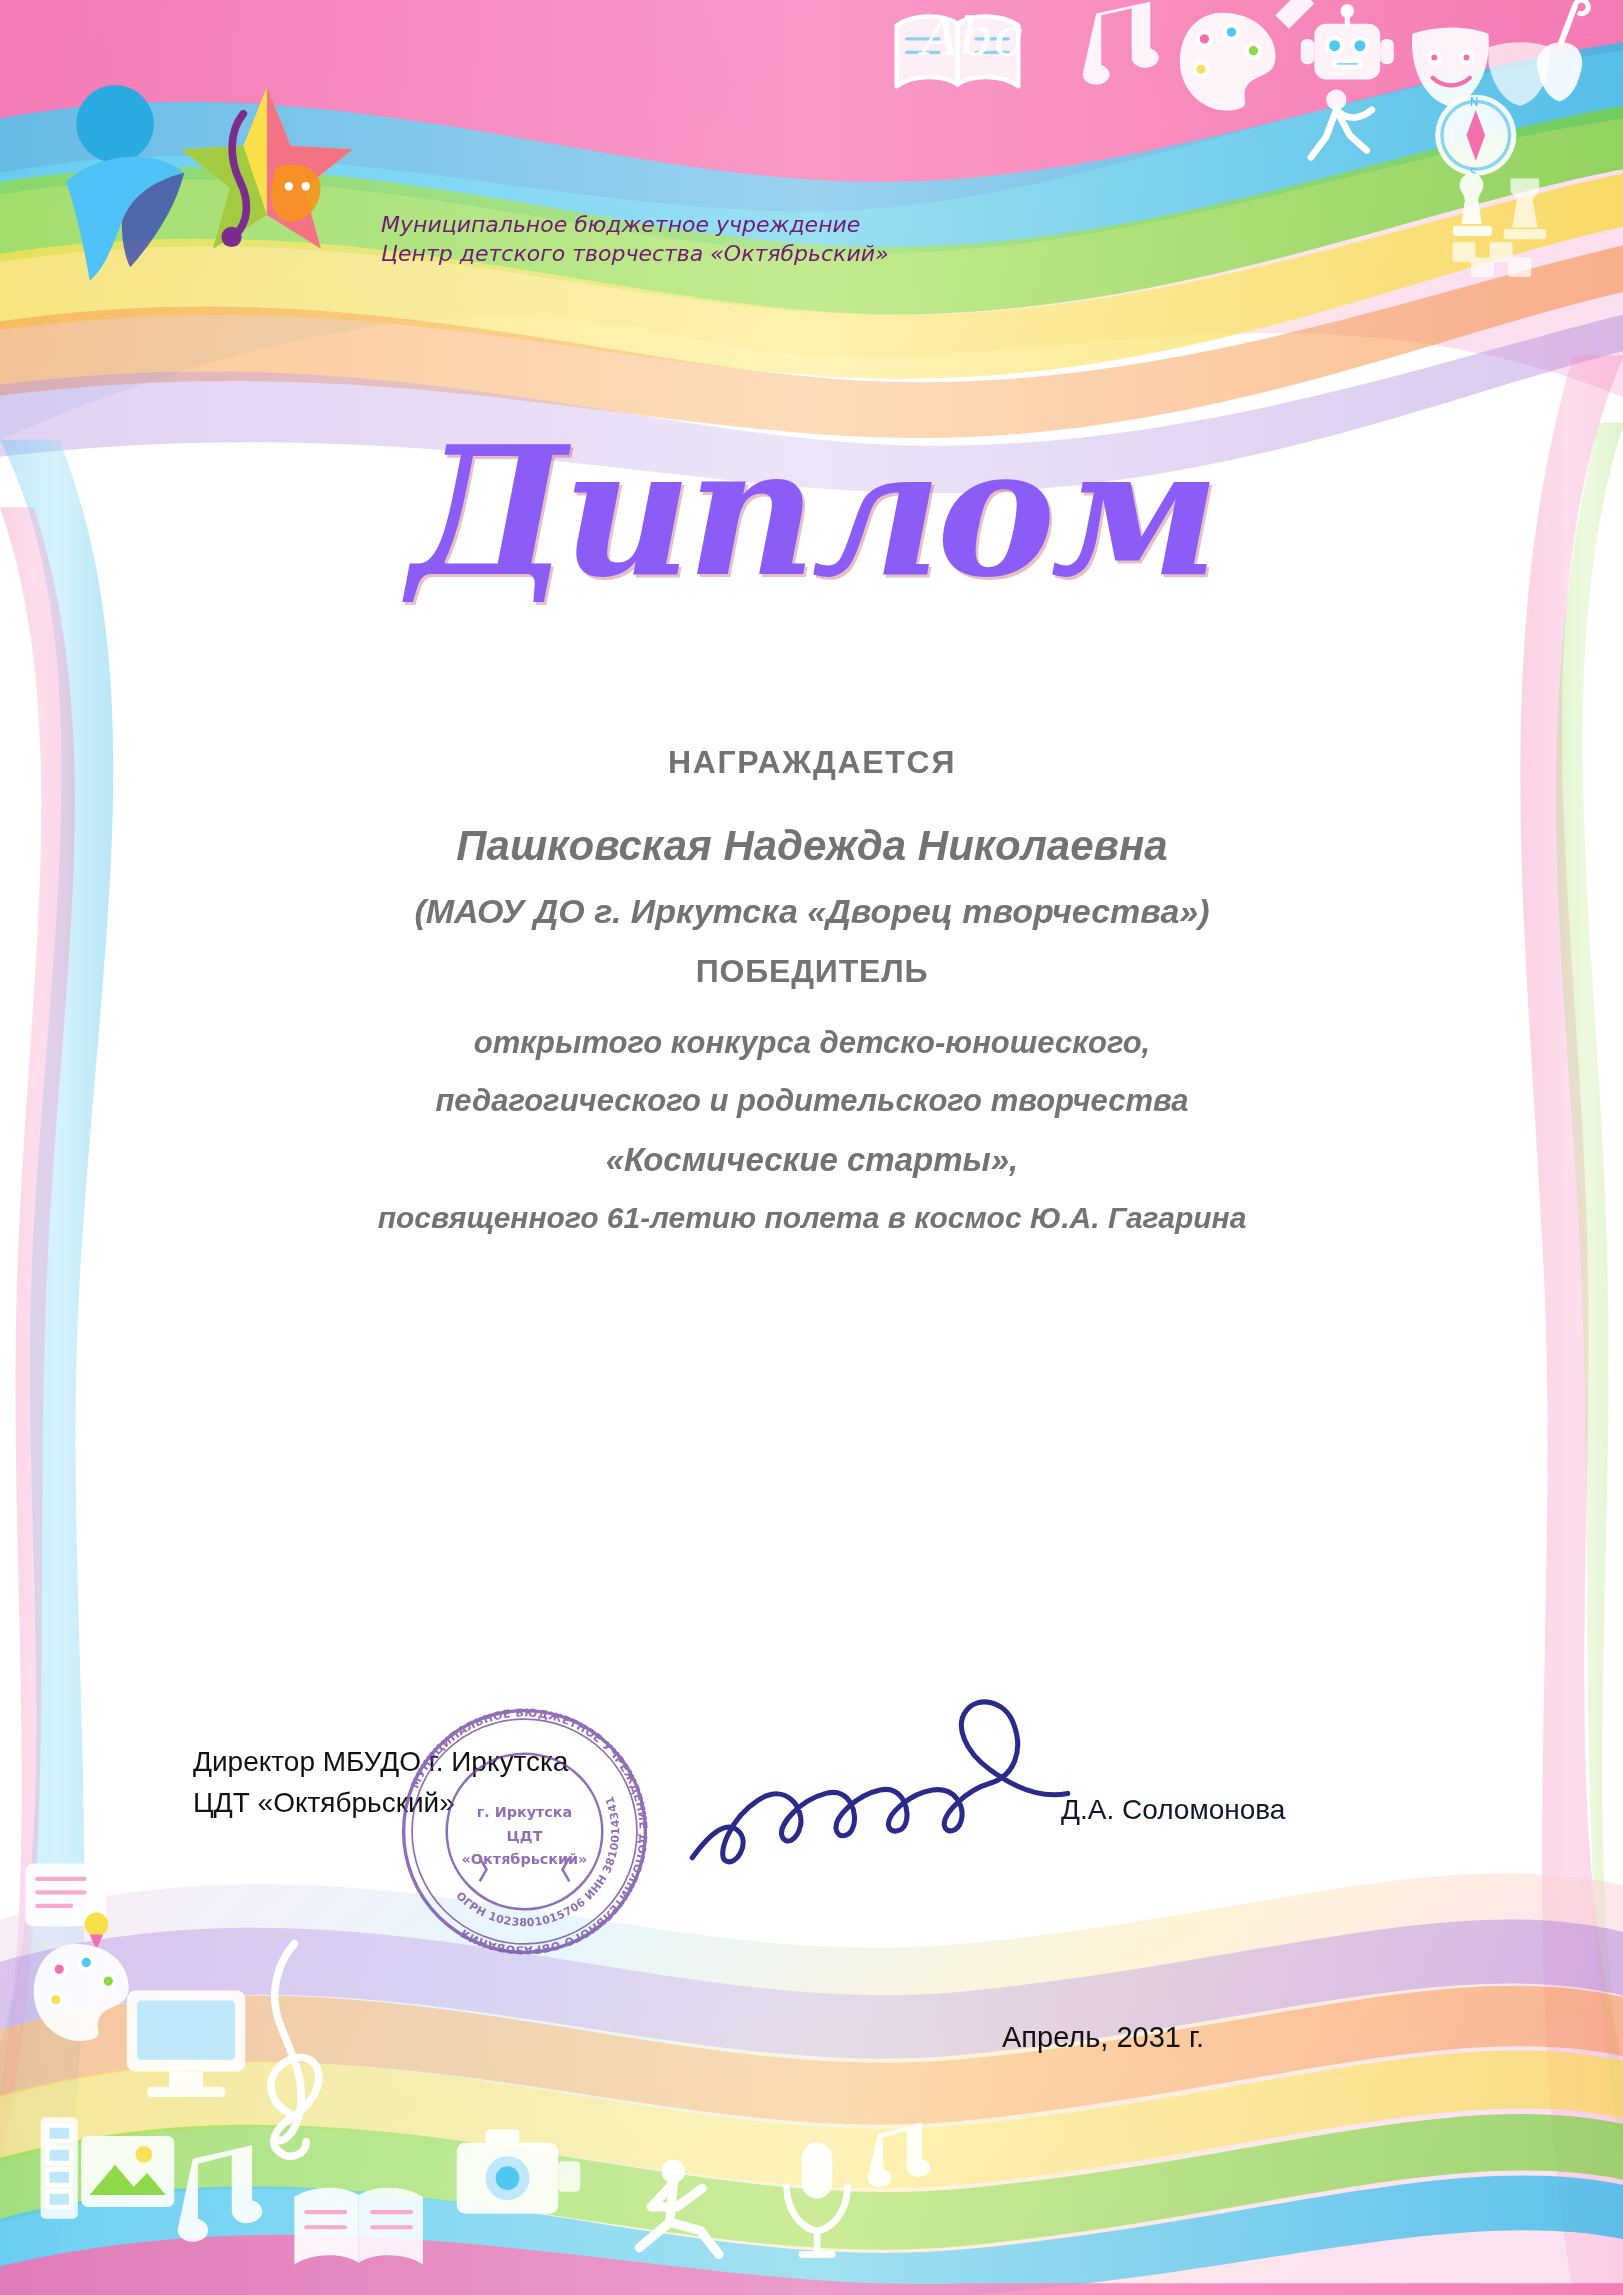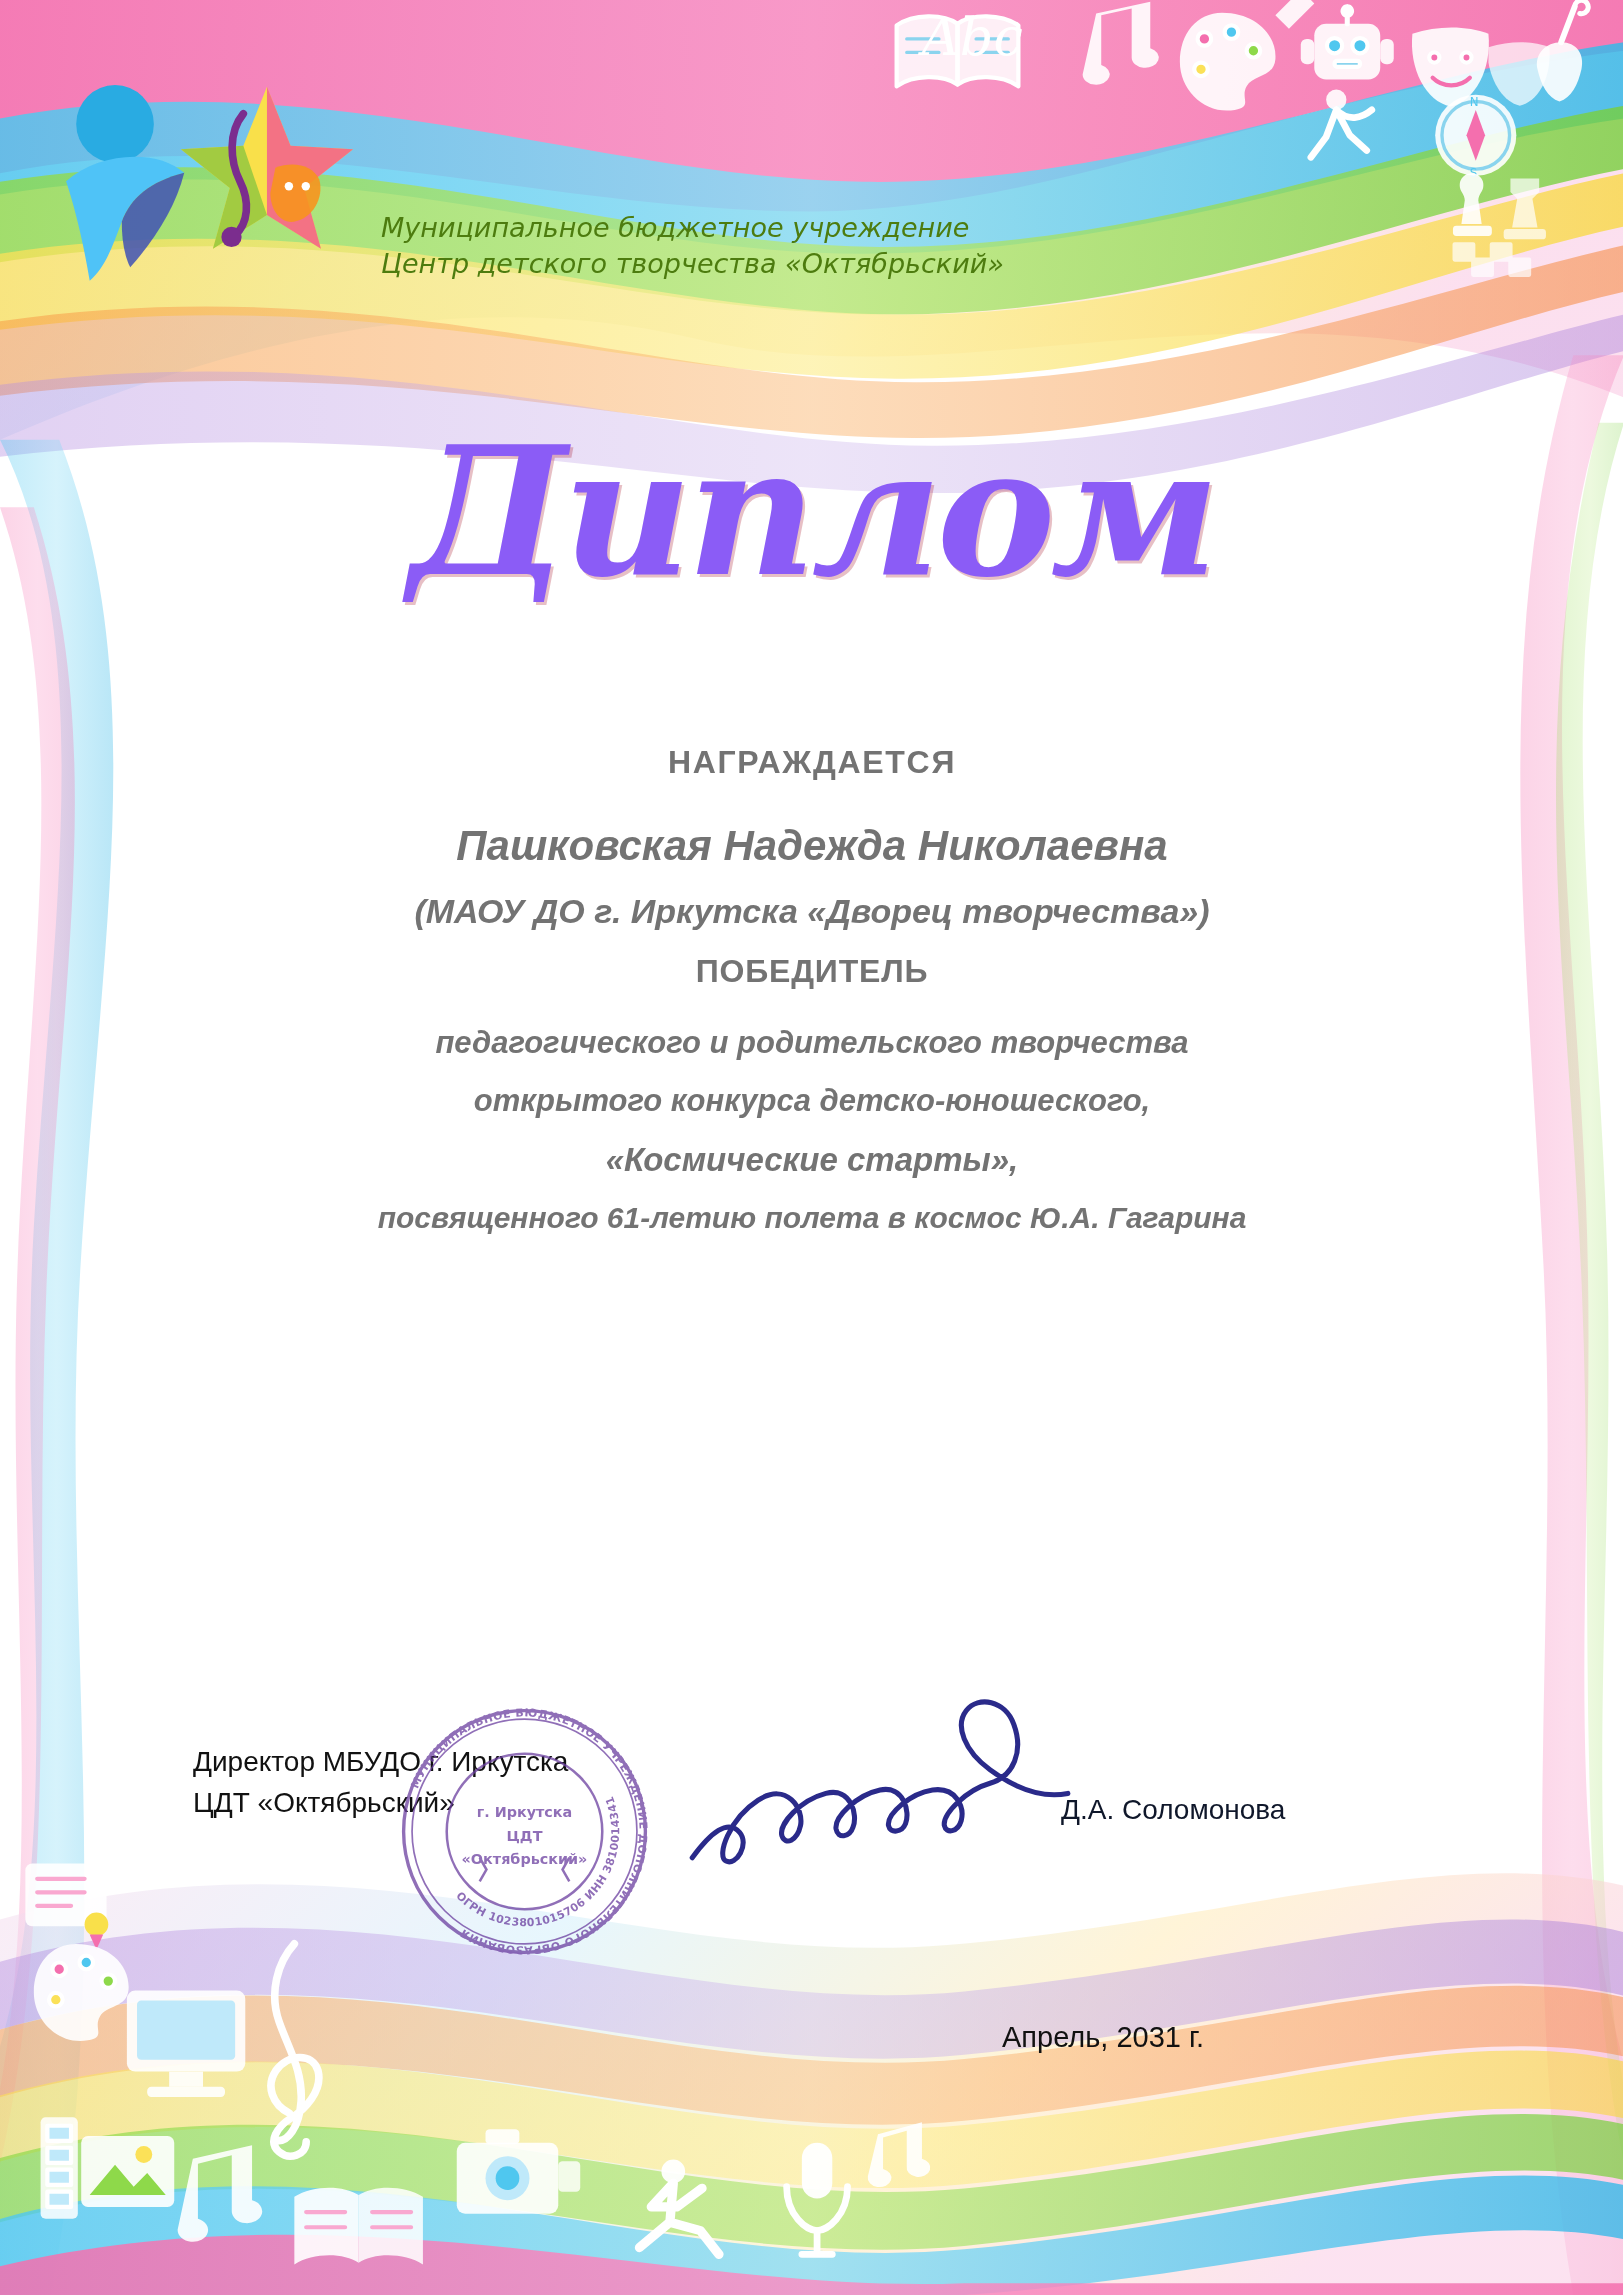--- a/index.html
+++ b/index.html
@@ -41,23 +41,23 @@
   }
 
   
   .org-text {
     position: absolute;
     left: 381px;
     top: 210px;
     width: 846px;
     font-family: "DejaVu Sans", sans-serif;
     font-style: italic;
-    font-size: 27px;
+    font-size: 22px;
     line-height: 1.32;
-    color: #4d7c0f;
+    color: #701a75;
   }
   .org-text div { white-space: nowrap; }
 
   
   .diploma-title {
     position: absolute;
     left: 0;
     right: 0;
     top: 423px;
     text-align: center;
@@ -435,22 +435,22 @@
     <div>Центр детского творчества «Октябрьский»</div>
   </div>
 
   <div class="diploma-title">Диплом</div>
 
   <div class="body-block">
     <div class="awarded">НАГРАЖДАЕТСЯ</div>
     <div class="recipient">Пашковская Надежда Николаевна</div>
     <div class="recipient-org">(МАОУ ДО г. Иркутска «Дворец творчества»)</div>
     <div class="place">ПОБЕДИТЕЛЬ</div>
+    <div class="contest-line">открытого конкурса детско-юношеского,</div>
     <div class="contest-line">педагогического и родительского творчества</div>
-    <div class="contest-line">открытого конкурса детско-юношеского,</div>
     <div class="contest-name">«Космические старты»,</div>
     <div class="dedication">посвященного 61-летию полета в космос Ю.А. Гагарина</div>
   </div>
 
   <div class="signature-block">
     <div>Директор МБУДО г. Иркутска</div>
     <div>ЦДТ «Октябрьский»</div>
   </div>
 
   <svg class="stamp" viewBox="0 0 330 330">

